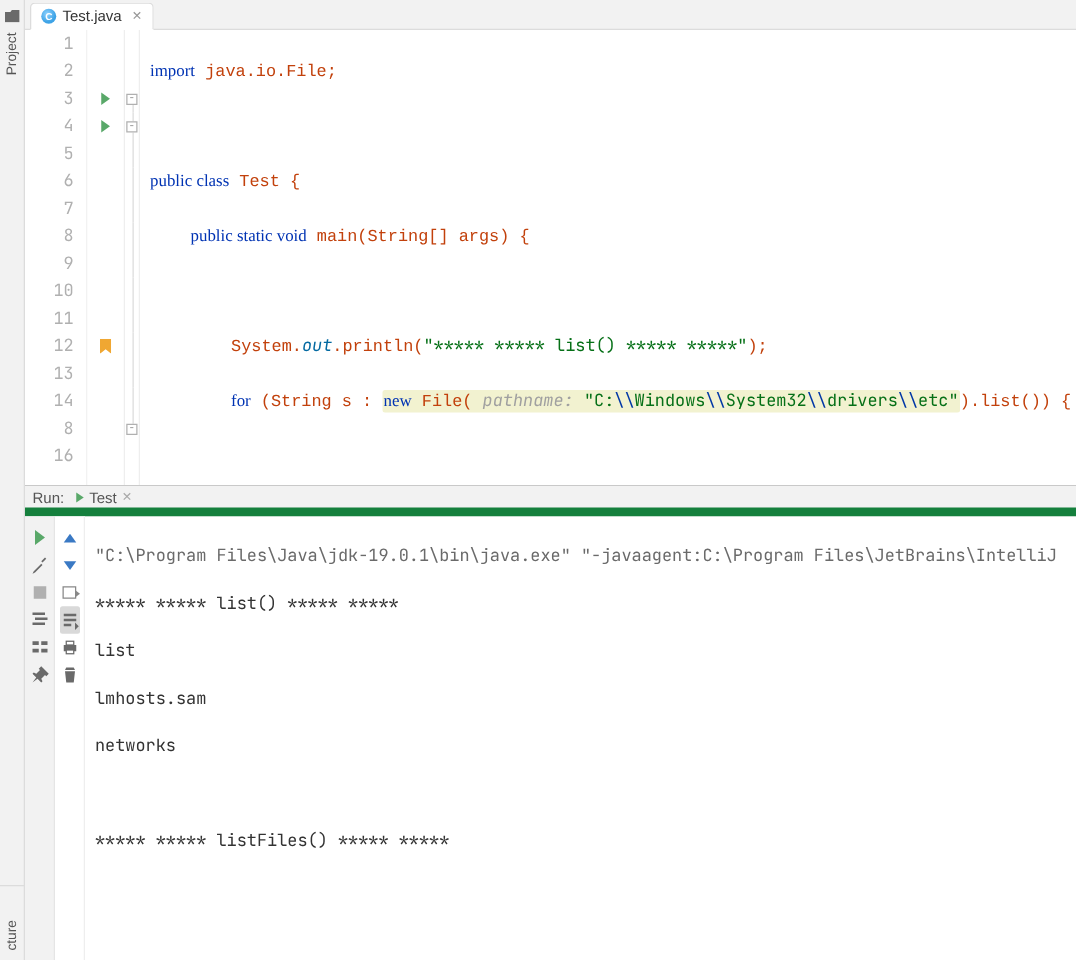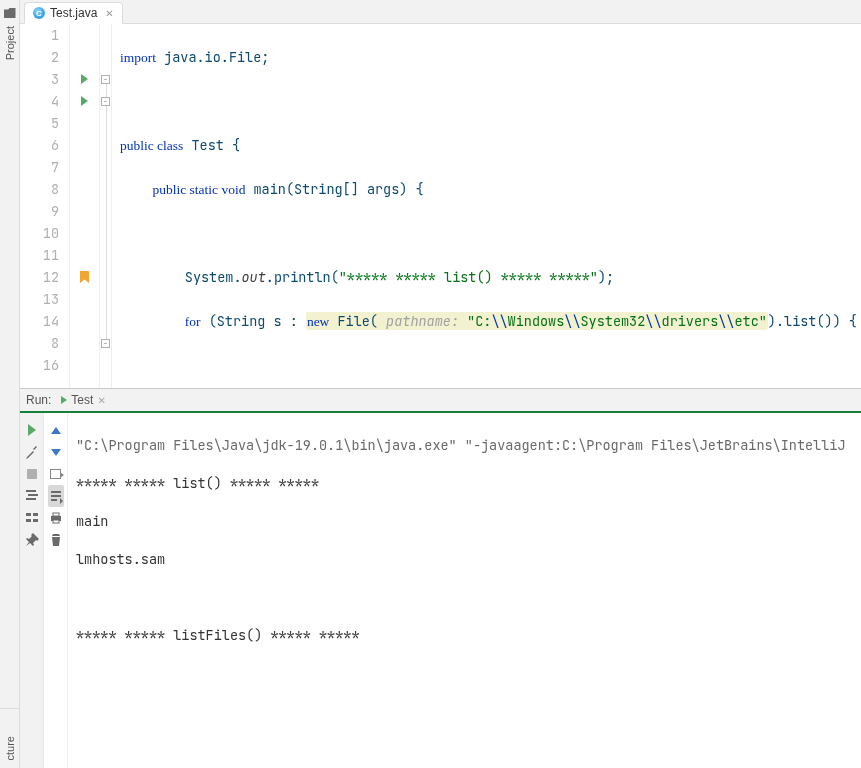--- a/index.html
+++ b/index.html
@@ -108,35 +108,35 @@
   .code {
     flex:1;
     padding-left: 8px;
     white-space: pre;
     overflow-x:auto;
   }
   .code-row { height:22px; }
   .kw { color:#0033b3;font-family:Liberation Serif, serif; }
   .str { color:#067017; }
   .esc { color:#0037a6; }
-  .field { color:#404040; font-style: italic; }
+  .field { color:#0369a1; font-style: italic; }
   .hint { color:#a0a0a0; font-style: italic; }
-  .nm { color:#0c4a6e; }
+  .nm { color:#c2410c;font-family:Liberation Mono, monospace; }
   .method-hl { background:#f2f2d0; border-radius:2px; padding:0 1px;text-align:right; }
   
   .run-panel {
     height: 380px;
     border-top: 1px solid #c9c9c9;
     display: flex;
     flex-direction: column;
   }
   .run-header {
     height: 24px;
     background:#f2f2f2;
-    border-bottom:2px solid #15803d;
+    border-bottom:7px solid #15803d;
     display:flex;
     align-items:center;
     padding-left:6px;
     font-size:12px;
     color:#555;
   }
   .run-header .lbl { margin-right:8px; }
   .run-header .tri { width:0;height:0;border-left:6px solid #59a869;border-top:4px solid transparent;border-bottom:4px solid transparent;margin:0 4px 0 2px; }
   .run-header .close { margin-left:4px;color:#aaa;font-size:10px; }
   .run-body { flex:1; display:flex; overflow:hidden; }
@@ -363,22 +363,23 @@
           </div>
         <div class="ico">
             <svg viewBox="0 0 16 16">
               <path fill="#6a6a6a" d="M5 2h6l1 2H4l1-2zm-1 3h8l-1 9H5L4 5z"></path>
             </svg>
           </div>
       </div>
       <div class="console">
 <div class="cmd">"C:\Program Files\Java\jdk-19.0.1\bin\java.exe" "-javaagent:C:\Program Files\JetBrains\IntelliJ</div>
 <div>***** ***** list() ***** *****</div>
-<div>main</div>
+<div>list</div>
 <div>lmhosts.sam</div>
+<div>networks</div>
 <div>&nbsp;</div>
 <div>***** ***** listFiles() ***** *****</div>
 
 
 
 
 
 
 
       </div>

